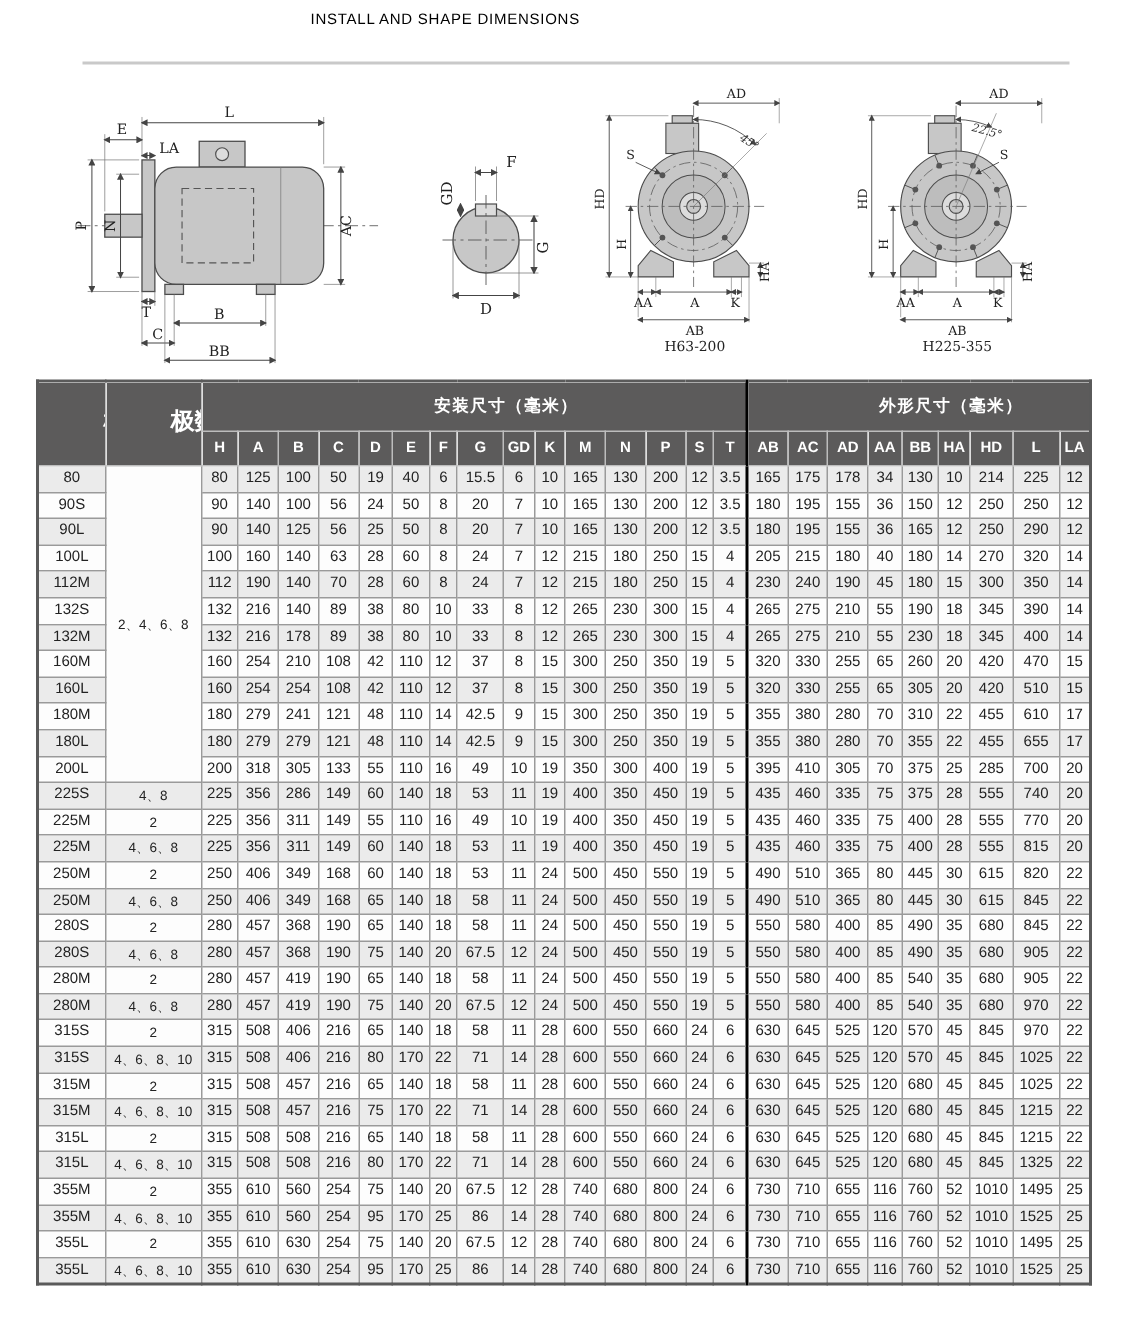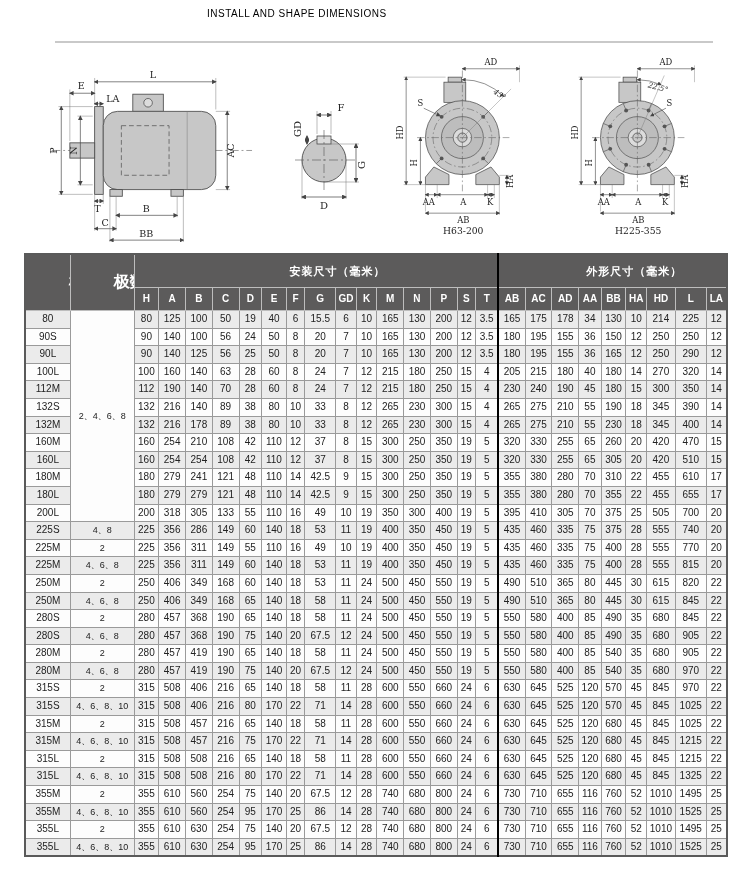--- a/index.html
+++ b/index.html
@@ -657,21 +657,21 @@
         <td>300</td>
         <td>400</td>
         <td>19</td>
         <td>5</td>
         <td class="sec">395</td>
         <td>410</td>
         <td>305</td>
         <td>70</td>
         <td>375</td>
         <td>25</td>
-        <td>505</td>
+        <td>285</td>
         <td>700</td>
         <td>20</td>
       </tr>
       <tr>
         <td>225S</td>
         <td class="poles">4、8</td>
         <td>225</td>
         <td>356</td>
         <td>286</td>
         <td>149</td>

